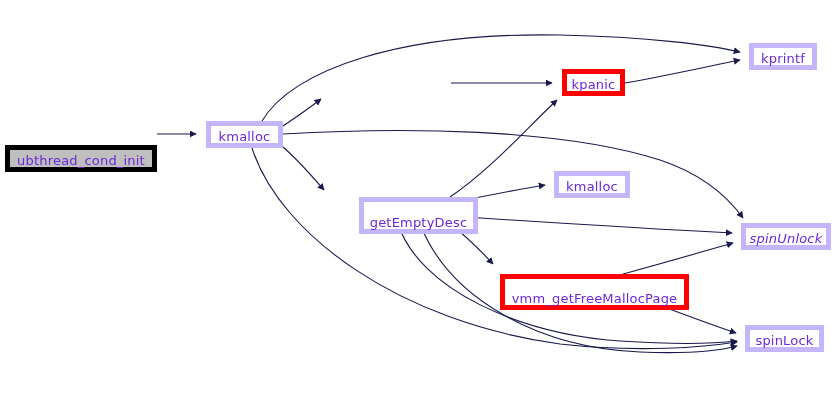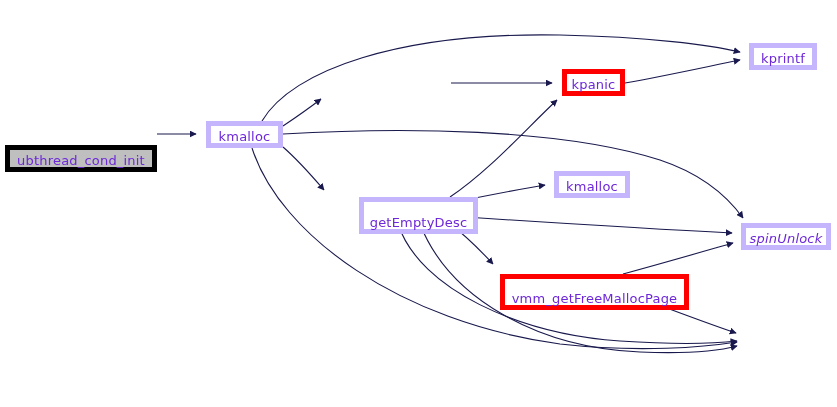--- a/index.html
+++ b/index.html
@@ -95,13 +95,16 @@
     </div>
     <div class="node" style="left: 554px; top: 171px; width: 76px; height: 27px;">
       <span class="node-label">kmalloc</span>
     </div>
     <div class="node" style="left: 741px; top: 223px; width: 90px; height: 27px; font-style: italic;">
       <span class="node-label">spinUnlock</span>
     </div>
     <div class="node external" style="left: 500px; top: 274px; width: 189px; height: 36px;">
       <span class="node-label">vmm_getFreeMallocPage</span>
     </div>
+    <div class="node" style="left: 745px; top: 325px; width: 79px; height: 27px;">
+      <span class="node-label">spinLock</span>
+    </div>
   </div>
 
 </body></html>

